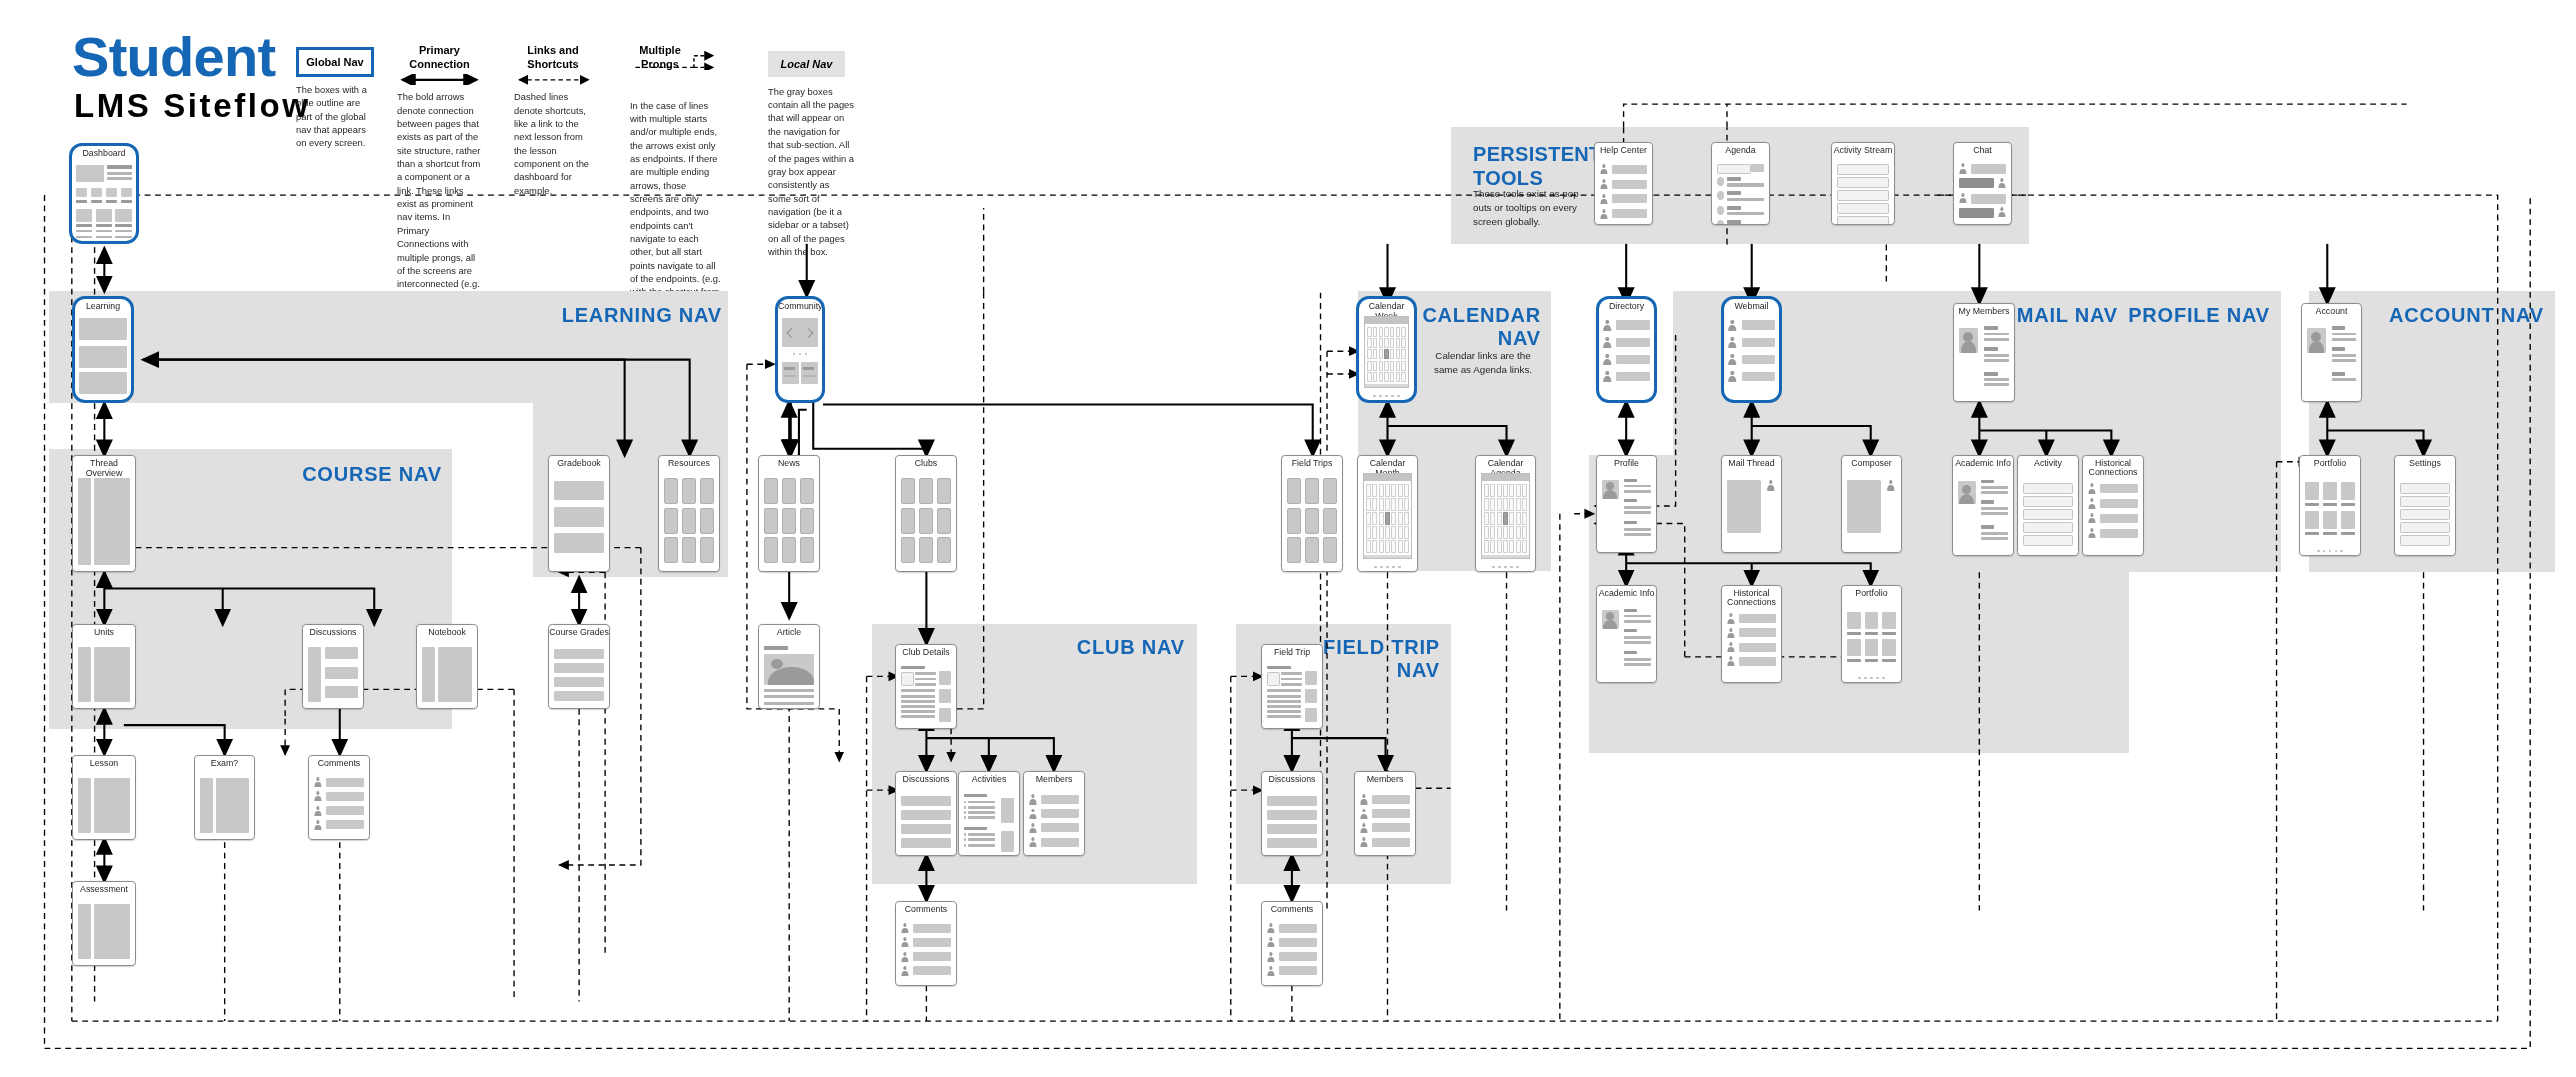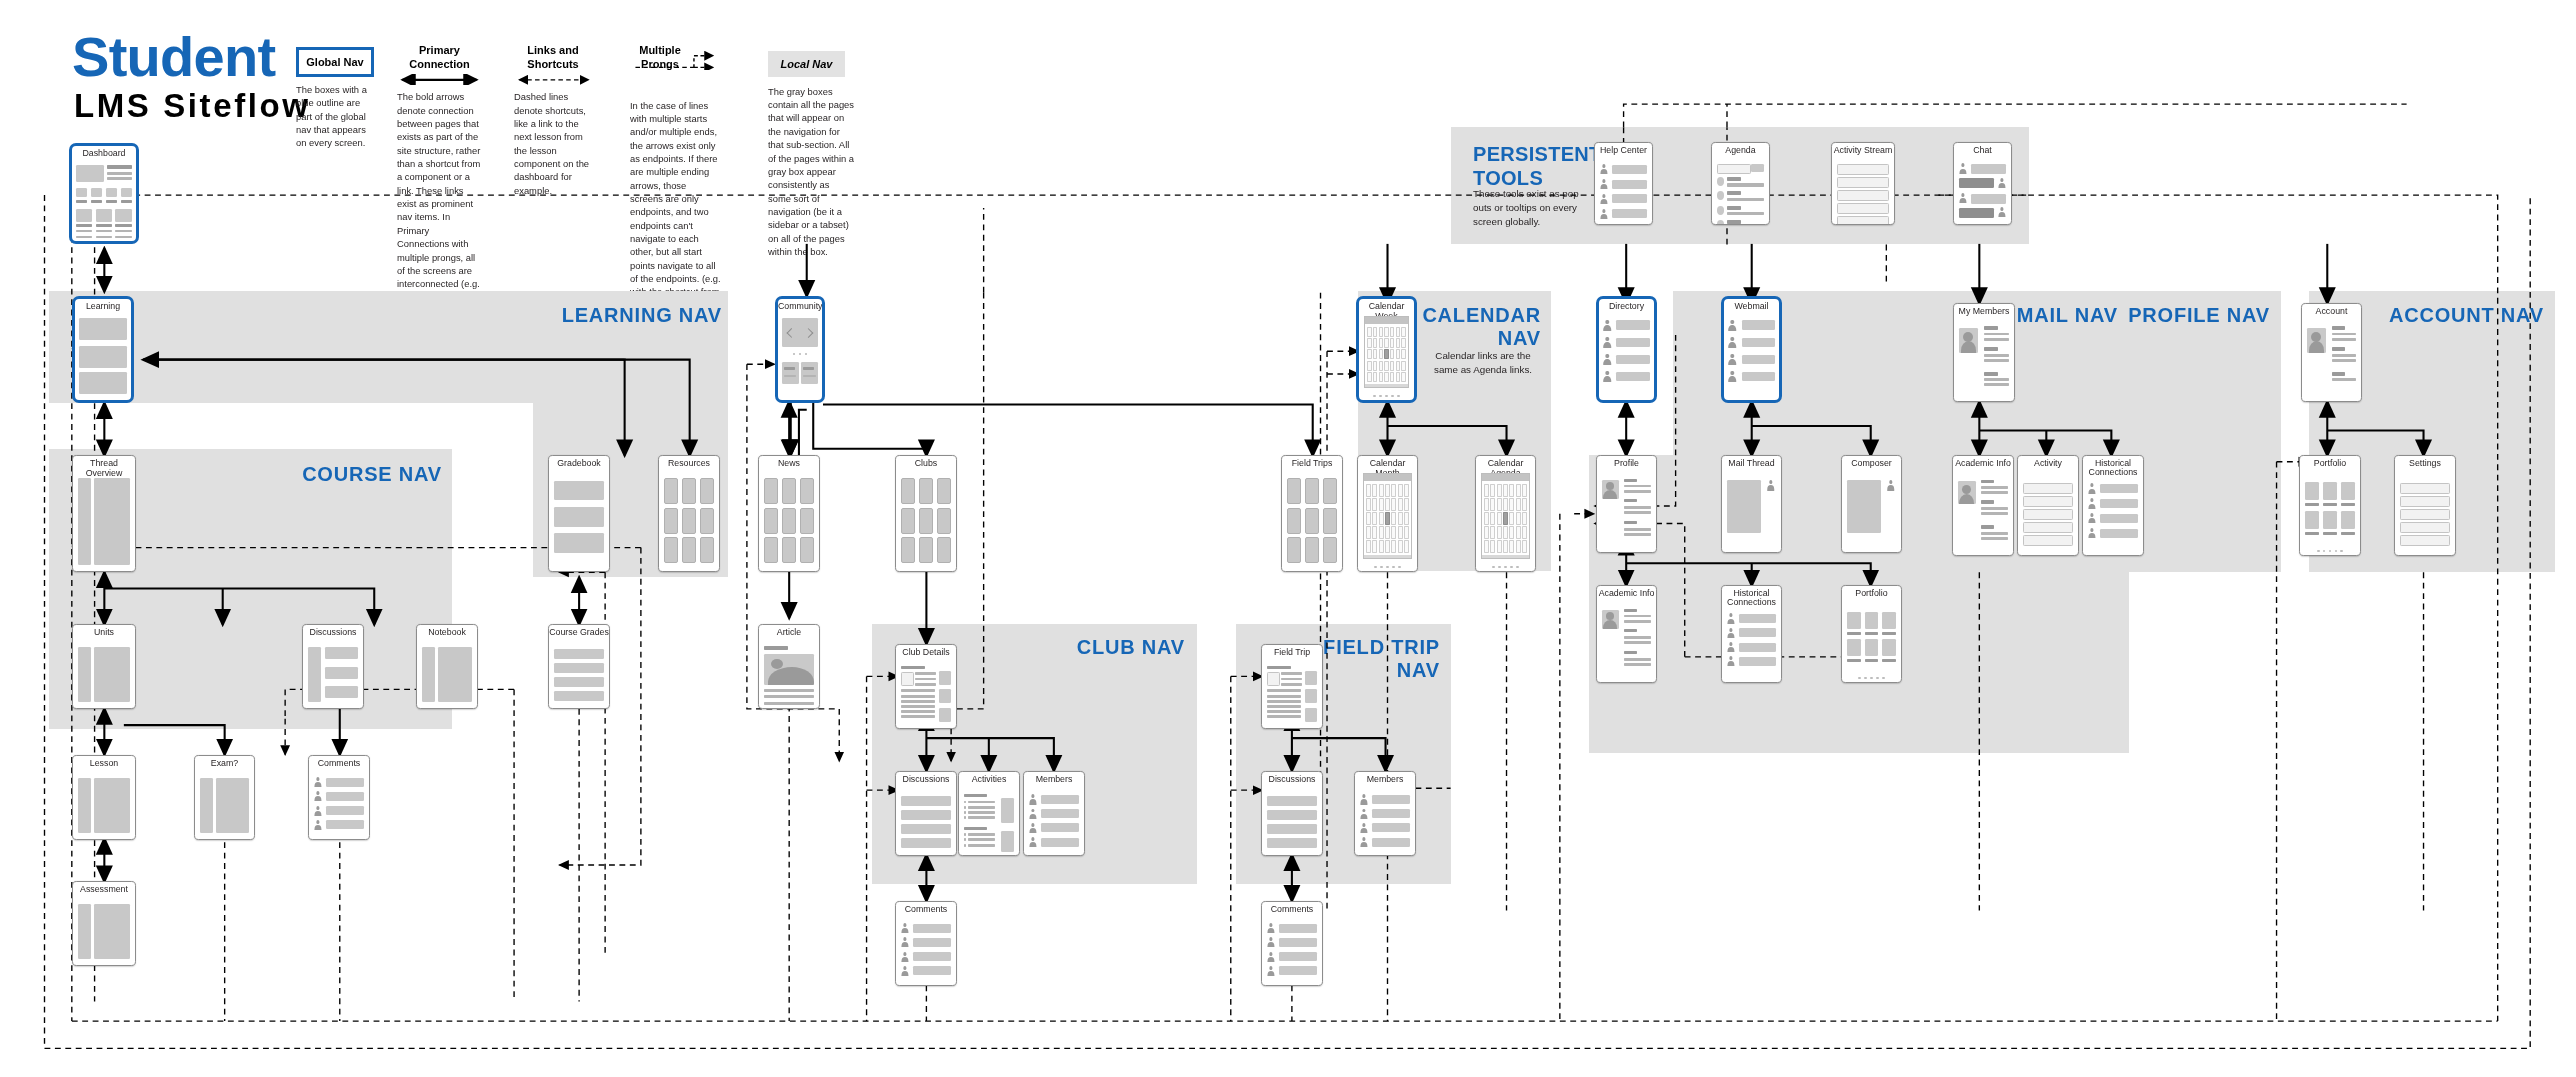--- a/index.html
+++ b/index.html
@@ -22,21 +22,21 @@
   
   .navbox{position:absolute;background:#e0e0e0;}
   .navbox-label{position:absolute;font-size:20px;font-weight:bold;color:#1666b6;letter-spacing:0.8px;line-height:1.15;text-align:right;}
   .navbox-note{position:absolute;font-size:9.8px;line-height:1.4;color:#231f20;text-align:center;}
   .pt-label{position:absolute;font-size:20px;font-weight:bold;color:#1666b6;letter-spacing:0.3px;line-height:1.2;}
   .pt-note{position:absolute;font-size:9.8px;line-height:1.45;color:#231f20;}
 
   
   .card{position:absolute;box-sizing:border-box;background:#fff;border:1px solid #8c8c8c;
         border-radius:4.6px;box-shadow:0 0.7px 1.3px rgba(0,0,0,.18);overflow:hidden;}
-  .card.global{border:3.3px solid #1666b6;border-radius:7px;box-shadow:none;}
+  .card.global{border:3.3px solid #1666b6;border-radius:13px;box-shadow:none;}
   .card-title{position:absolute;left:0;right:0;top:3.3px;text-align:center;font-size:8.8px;color:#231f20;line-height:1.12;}
   .card-body{position:absolute;left:4.6px;right:4.6px;top:17px;bottom:4.6px;}
   .card.global .card-body{top:15.6px;left:3.9px;right:3.9px;bottom:3.9px;}
 
   
   .blk{position:absolute;background:#c8c8c8;border-radius:1.3px;}
   .blk-d{position:absolute;background:#9a9a9a;border-radius:0.7px;}
   .blk-l{position:absolute;background:#b4b4b4;border-radius:0.7px;}
   .blk-o{position:absolute;background:#f2f2f2;border:0.7px solid #c4c4c4;border-radius:1.3px;}
   .blk-dark{position:absolute;background:#8e8e8e;border-radius:1.3px;}

